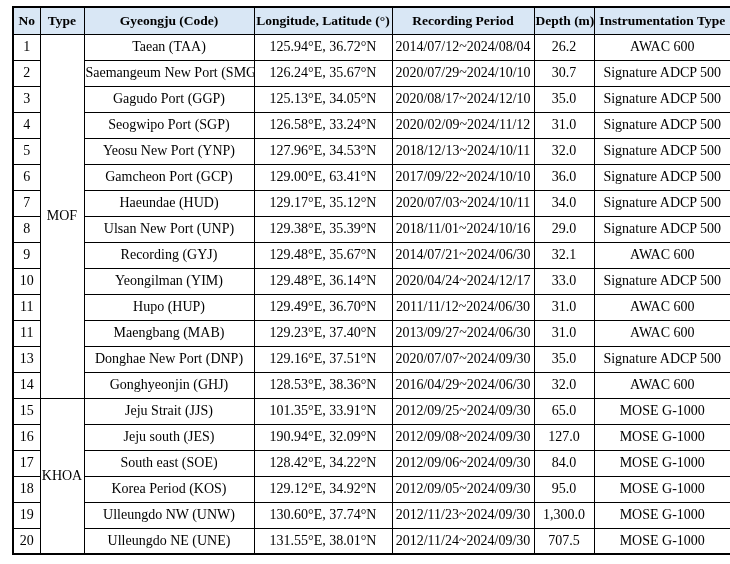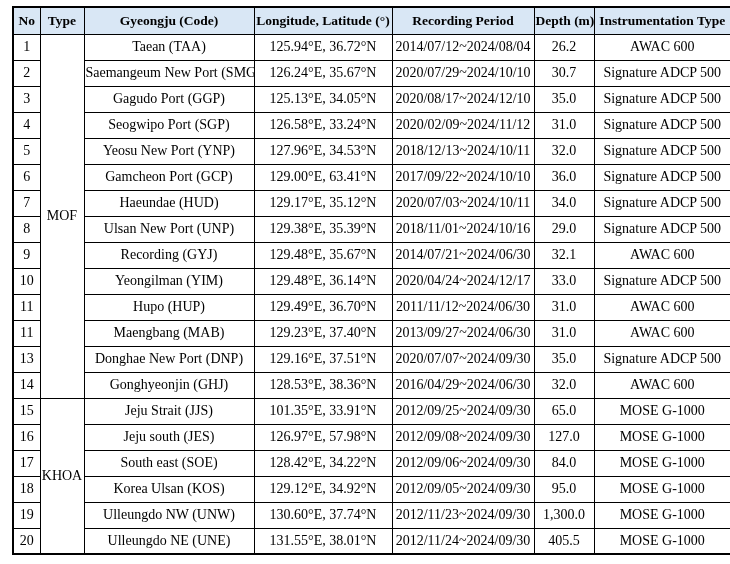--- a/index.html
+++ b/index.html
@@ -178,51 +178,51 @@
         <td class="cell-type" rowspan="6">KHOA</td>
         <td>Jeju Strait (JJS)</td>
         <td>101.35°E, 33.91°N</td>
         <td>2012/09/25~2024/09/30</td>
         <td>65.0</td>
         <td>MOSE G-1000</td>
       </tr>
       <tr>
         <td>16</td>
         <td>Jeju south (JES)</td>
-        <td>126.97°E, 57.98°N</td>
+        <td>190.94°E, 32.09°N</td>
         <td>2012/09/08~2024/09/30</td>
         <td>127.0</td>
         <td>MOSE G-1000</td>
       </tr>
       <tr>
         <td>17</td>
         <td>South east (SOE)</td>
         <td>128.42°E, 34.22°N</td>
         <td>2012/09/06~2024/09/30</td>
         <td>84.0</td>
         <td>MOSE G-1000</td>
       </tr>
       <tr>
         <td>18</td>
-        <td>Korea Ulsan (KOS)</td>
+        <td>Korea Period (KOS)</td>
         <td>129.12°E, 34.92°N</td>
         <td>2012/09/05~2024/09/30</td>
         <td>95.0</td>
         <td>MOSE G-1000</td>
       </tr>
       <tr>
         <td>19</td>
         <td>Ulleungdo NW (UNW)</td>
         <td>130.60°E, 37.74°N</td>
         <td>2012/11/23~2024/09/30</td>
         <td>1,300.0</td>
         <td>MOSE G-1000</td>
       </tr>
       <tr>
         <td>20</td>
         <td>Ulleungdo NE (UNE)</td>
         <td>131.55°E, 38.01°N</td>
         <td>2012/11/24~2024/09/30</td>
-        <td>405.5</td>
+        <td>707.5</td>
         <td>MOSE G-1000</td>
       </tr>
     </tbody>
 </table>
 
 </body></html>

